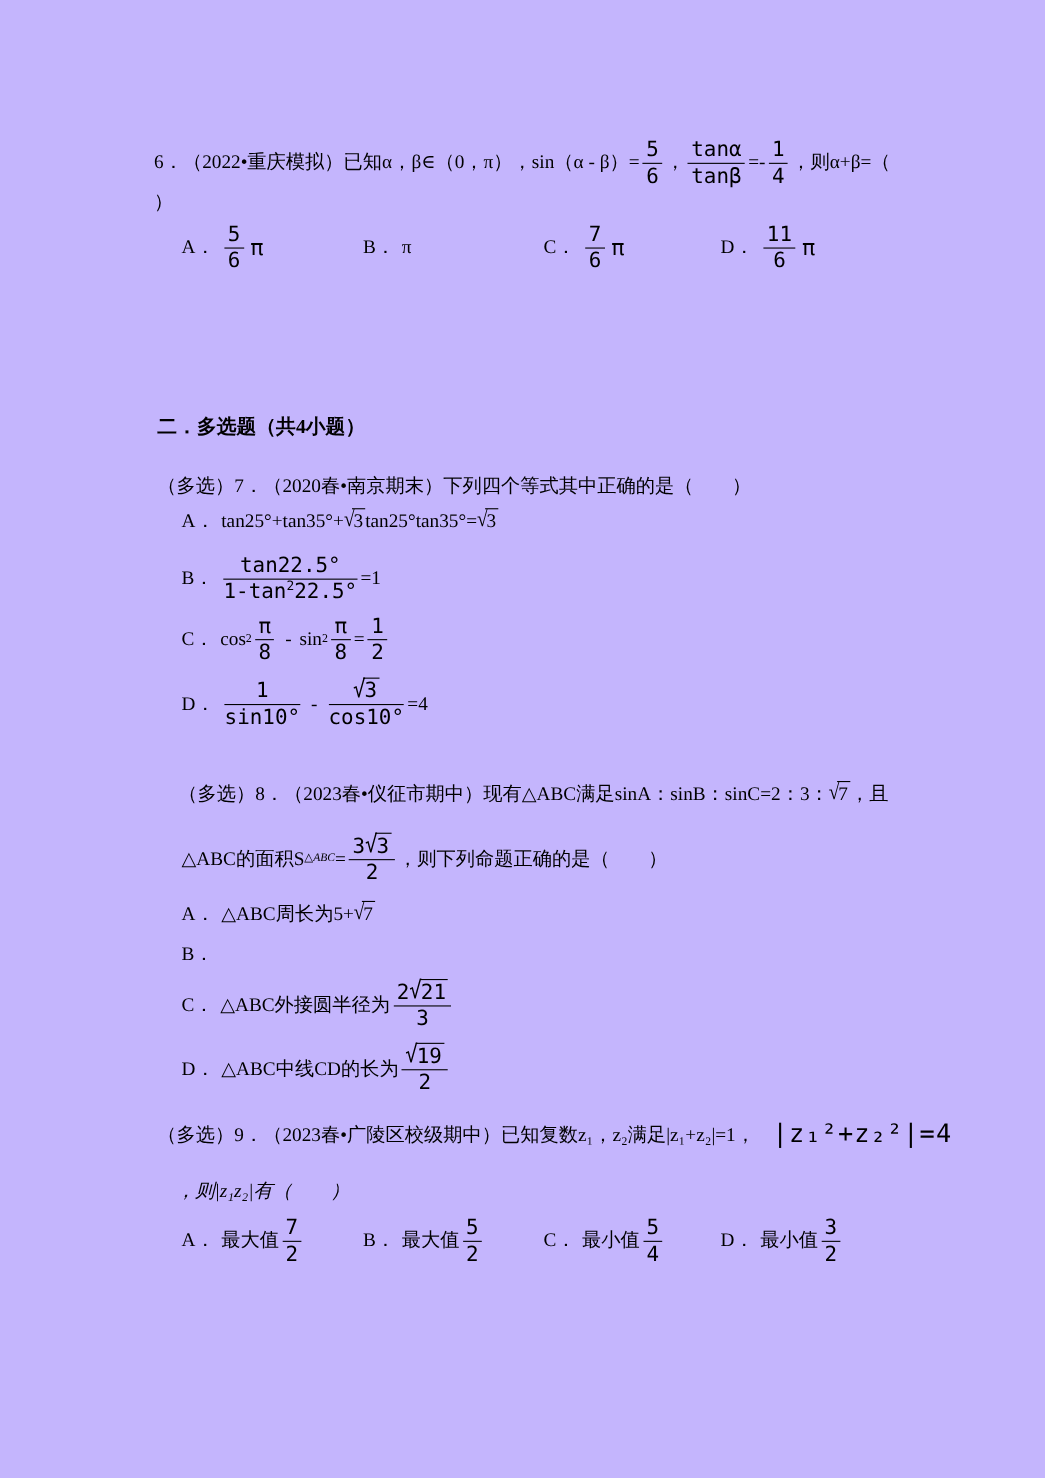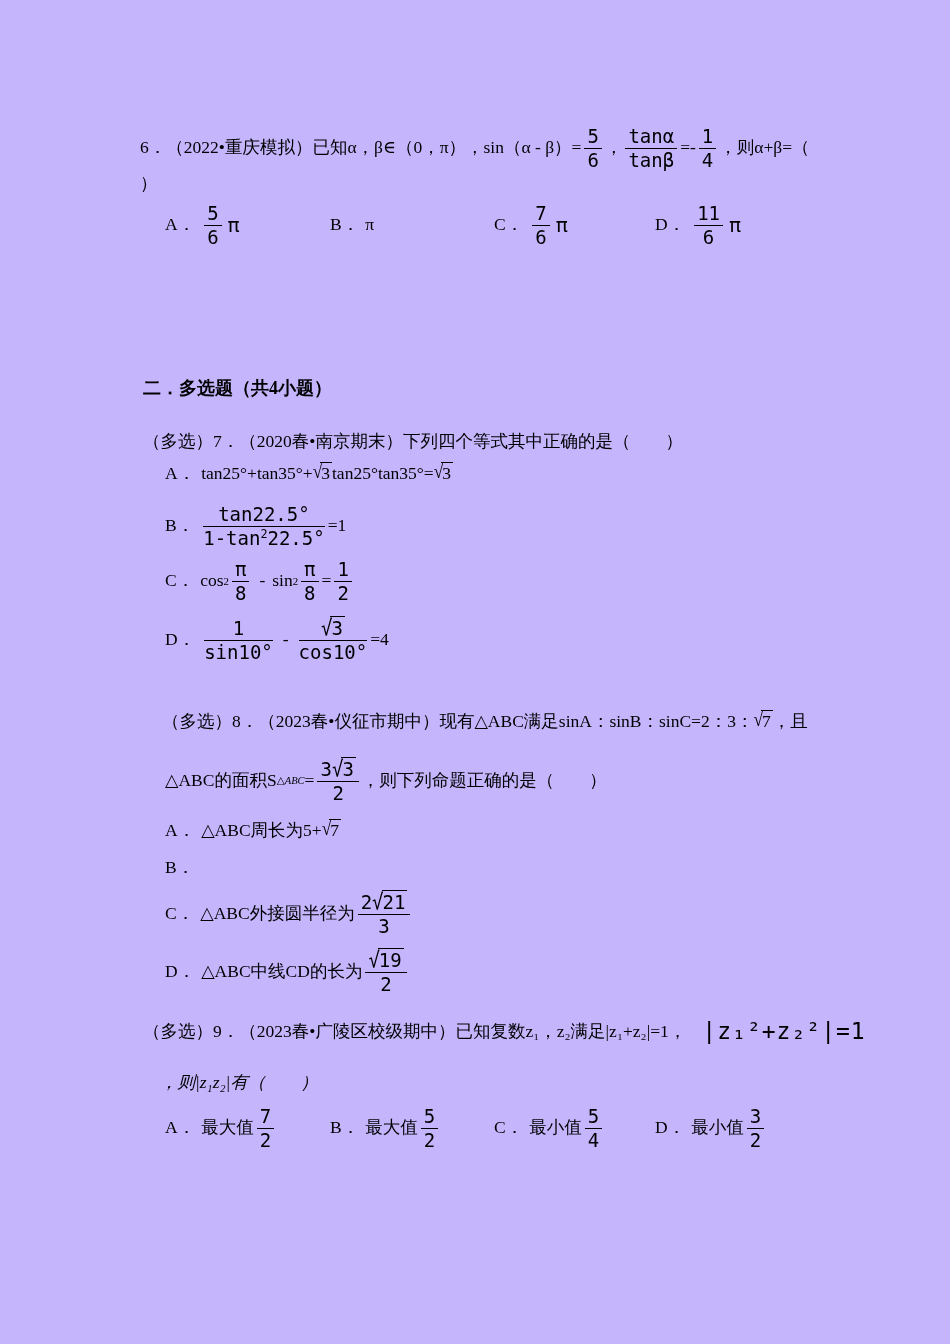--- a/index.html
+++ b/index.html
@@ -180,21 +180,21 @@
     <span class="lbl">D．</span>
     <span>△ABC中线CD的长为</span>
     <span class="frac">
       <span class="num"><span class="sqrt"><span class="rsign">√</span><span class="rad">19</span></span></span>
       <span class="den">2</span>
     </span>
   </div>
 
   <div class="abs row" style="left:143px;top:1008px;height:48px;text-align:center;">
     <span>（多选）9．（2023春•广陵区校级期中）已知复数z₁，z₂满足|z₁+z₂|=1，</span>
-    <span class="bigmath">|z₁²+z₂²|=1</span>
+    <span class="bigmath">|z₁²+z₂²|=4</span>
   </div>
   <div class="abs" style="left:160px;top:1071px;font-style:italic;">，则|z₁z₂|有（　　）</div>
 
   <div class="abs row" style="left:165px;top:1102px;height:52px;">
     <span class="lbl">A．</span>
     <span>最大值</span>
     <span class="frac">
       <span class="num">7</span>
       <span class="den">2</span>
     </span>

